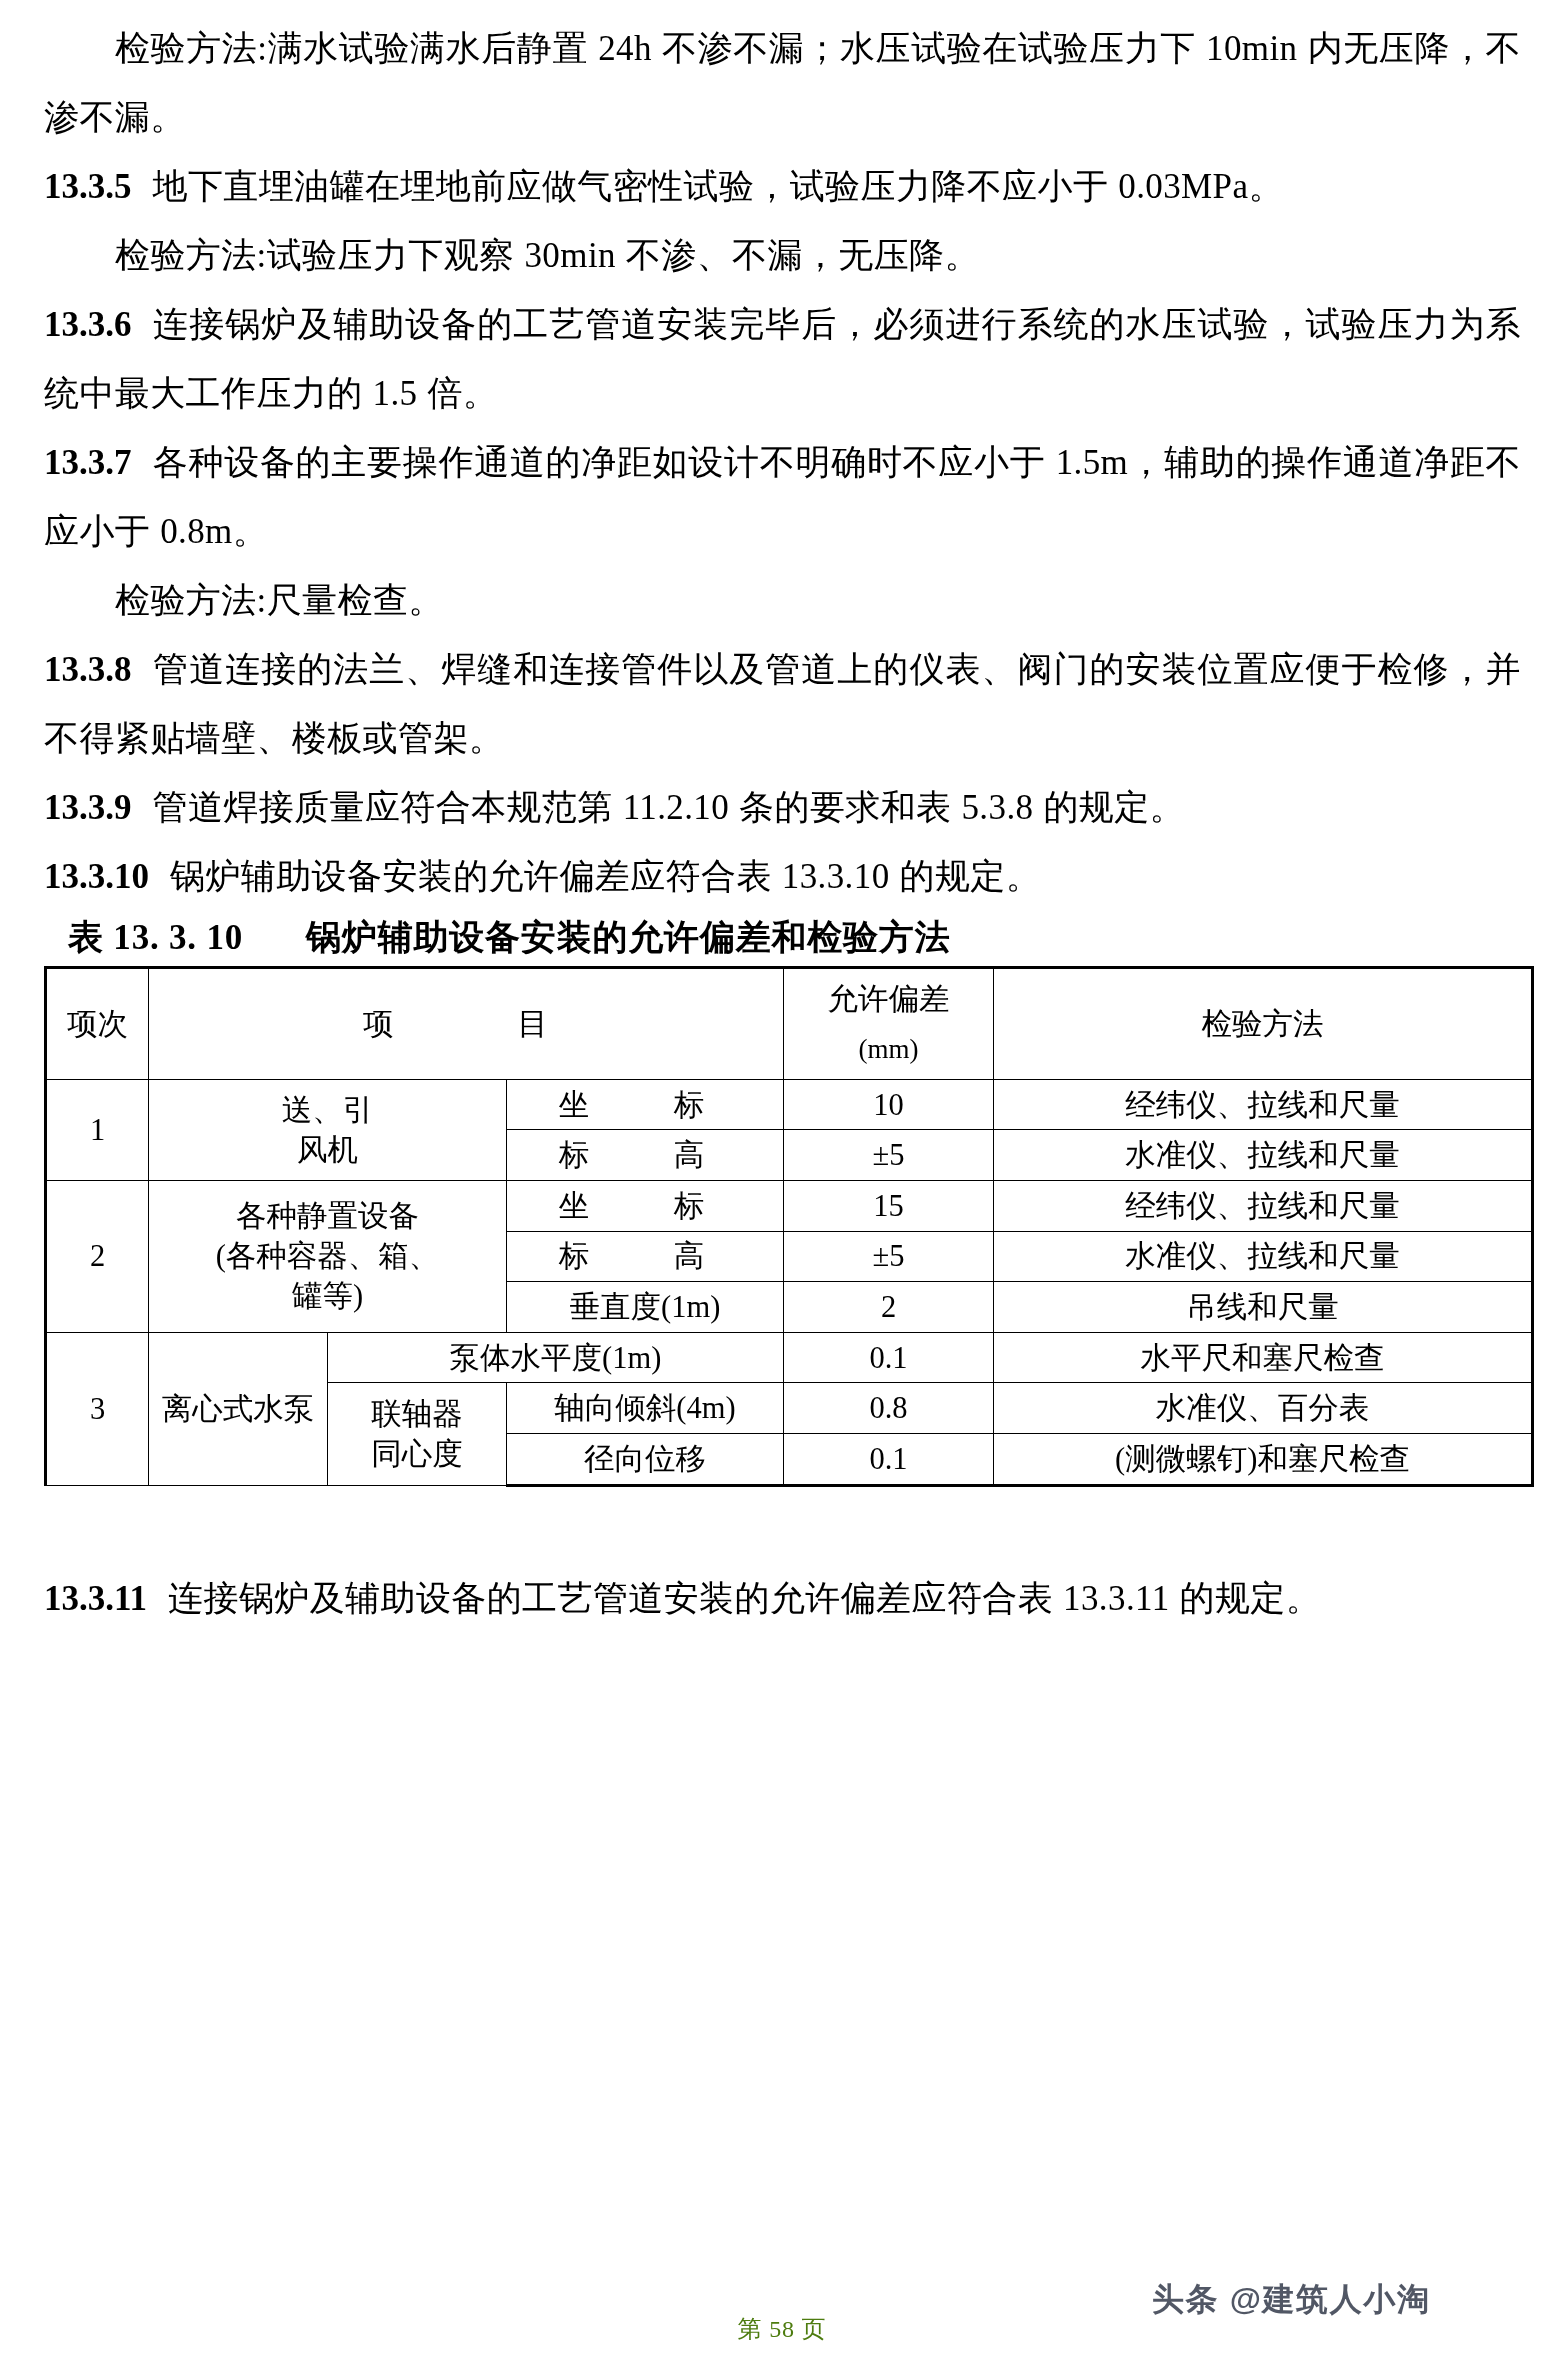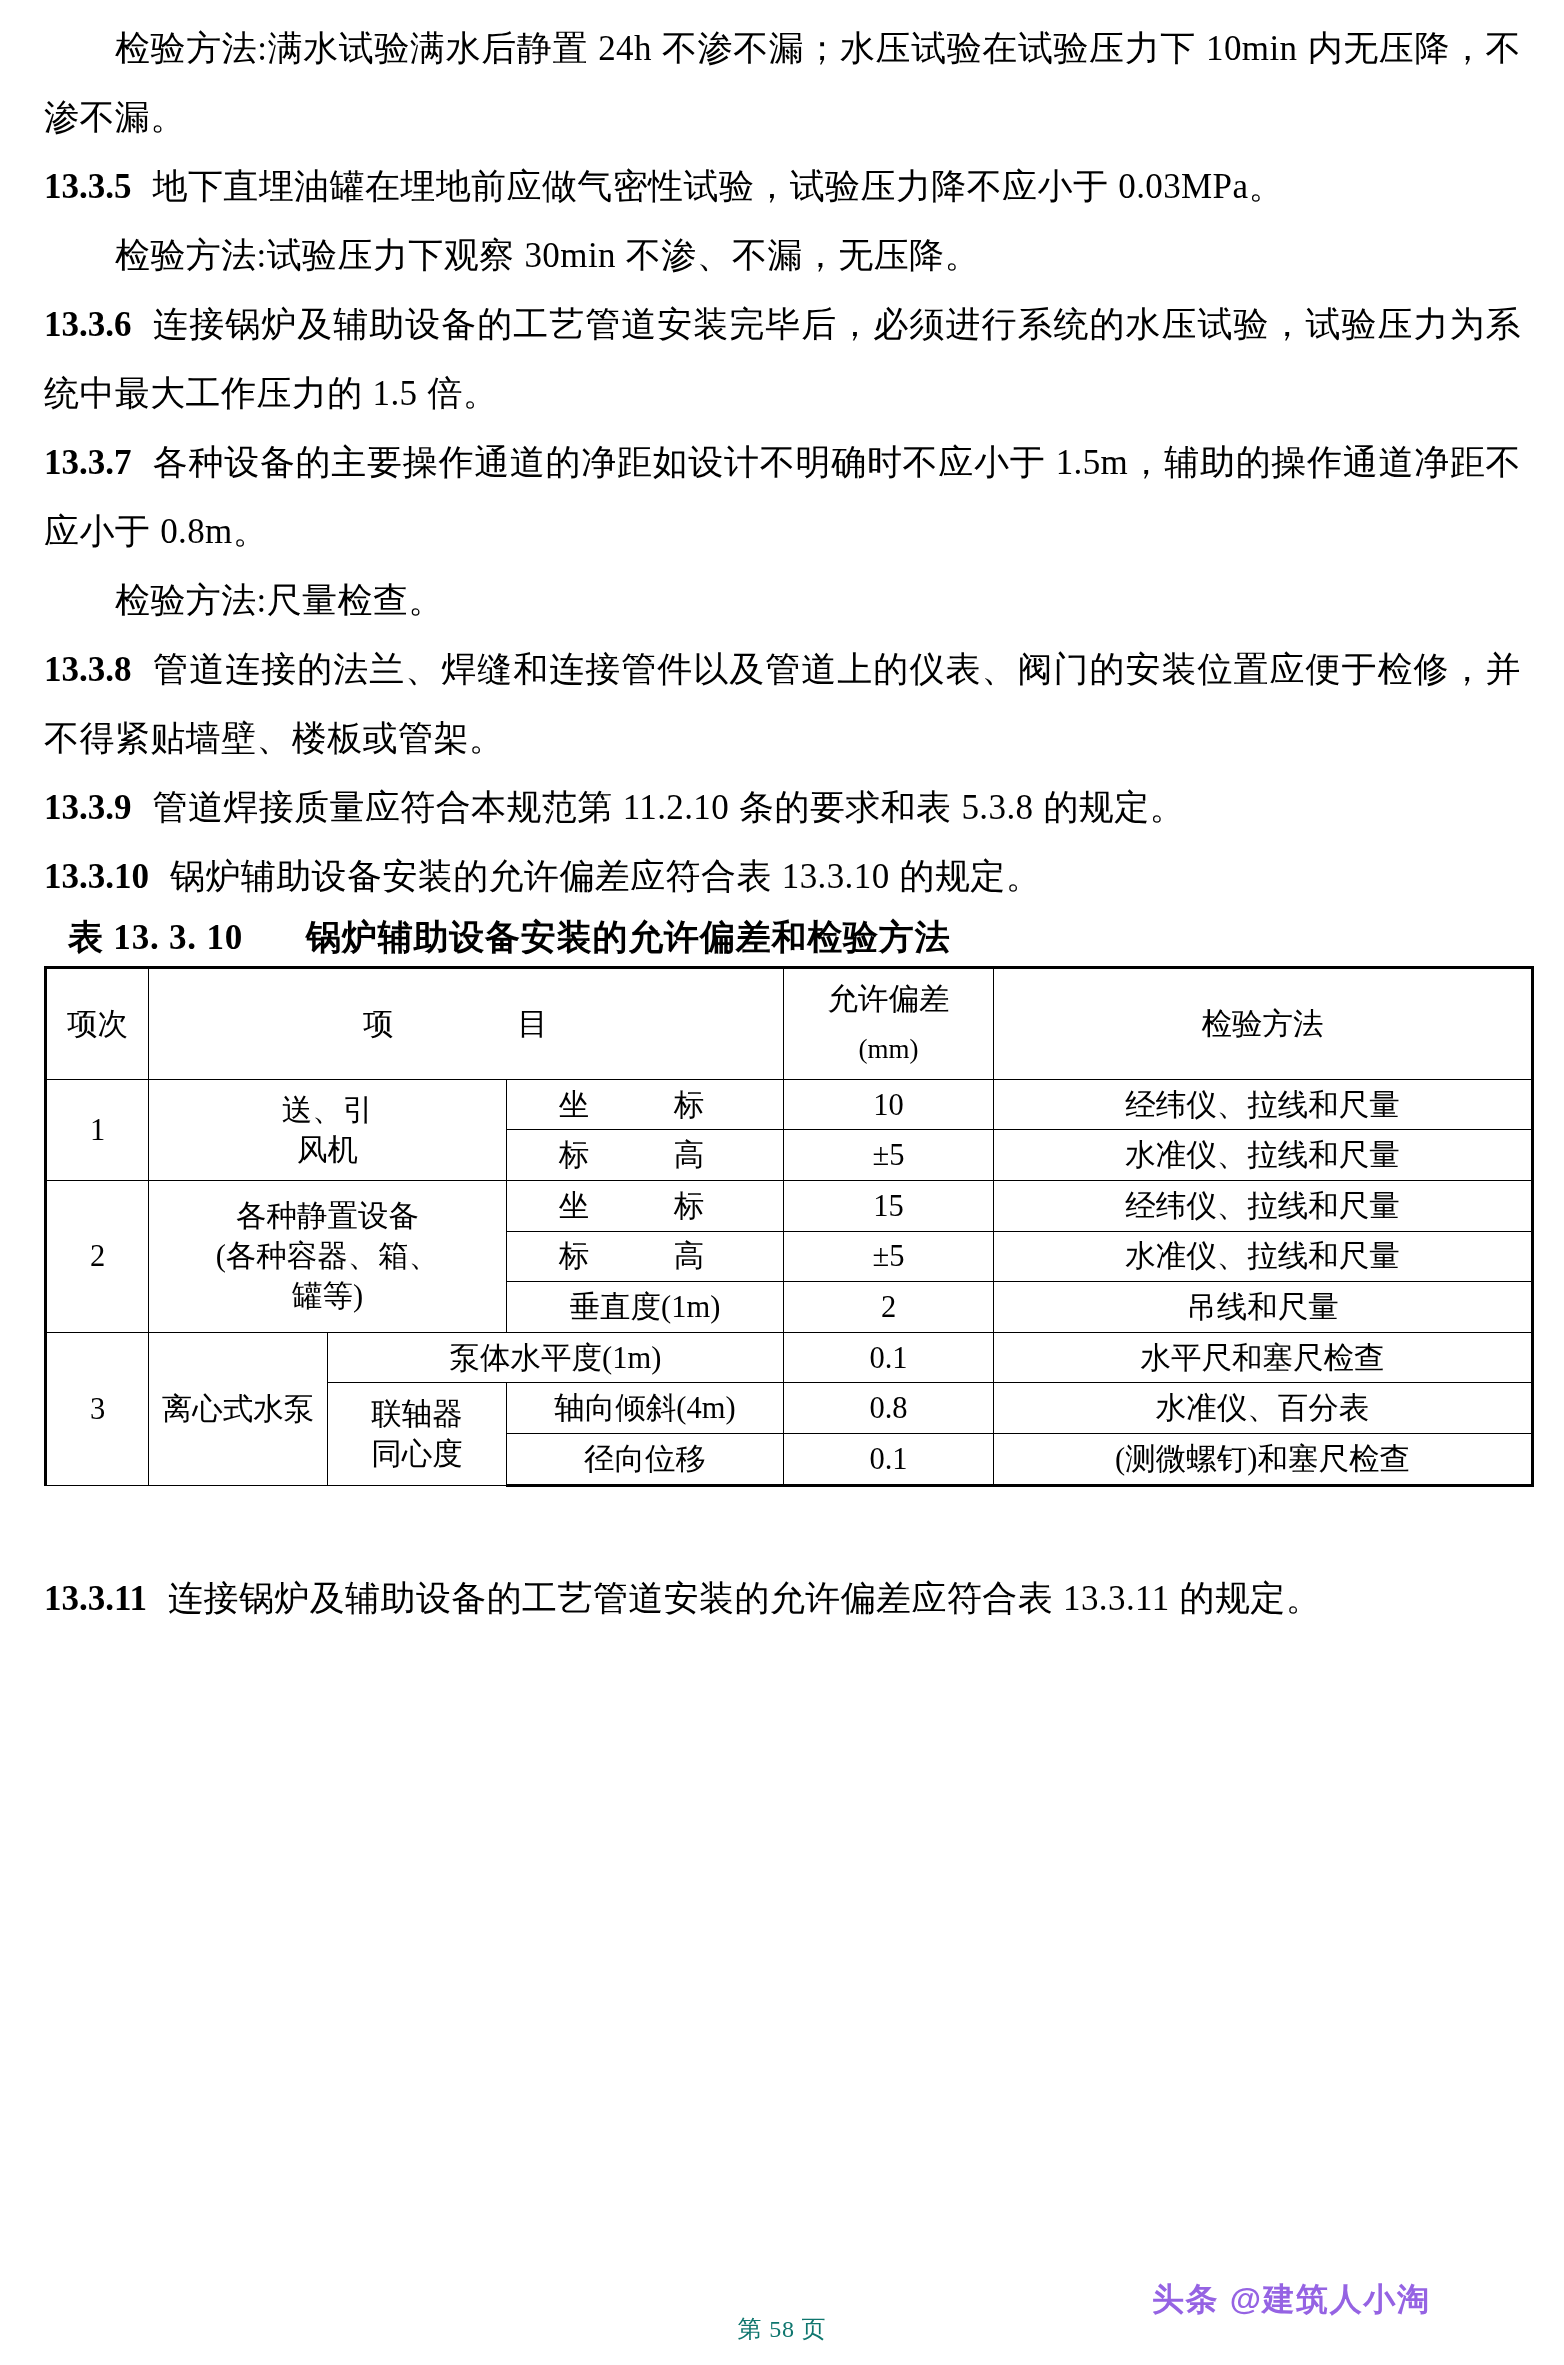--- a/index.html
+++ b/index.html
@@ -108,34 +108,34 @@
     margin-top: 77px;
   }
 
   
   .watermark {
     position: absolute;
     left: 1152px;
     top: 2278px;
     font-size: 32px;
     font-weight: bold;
-    color: #6d28d9;
+    color: #0f172a;
     opacity: 0.72;
     white-space: nowrap;
     font-family: "Liberation Sans", "DejaVu Sans", sans-serif;
     letter-spacing: 1.6px;
   }
   .page-footer {
     position: absolute;
     left: 0;
     top: 2313px;
     width: 1564px;
     text-align: center;
     font-size: 24px;
-    color: #0f766e;
+    color: #4d7c0f;
     letter-spacing: 0.8px;
   }
 </style>
 </head>
 <body>
 
 <div id="page">
 
   <div class="content">
 

